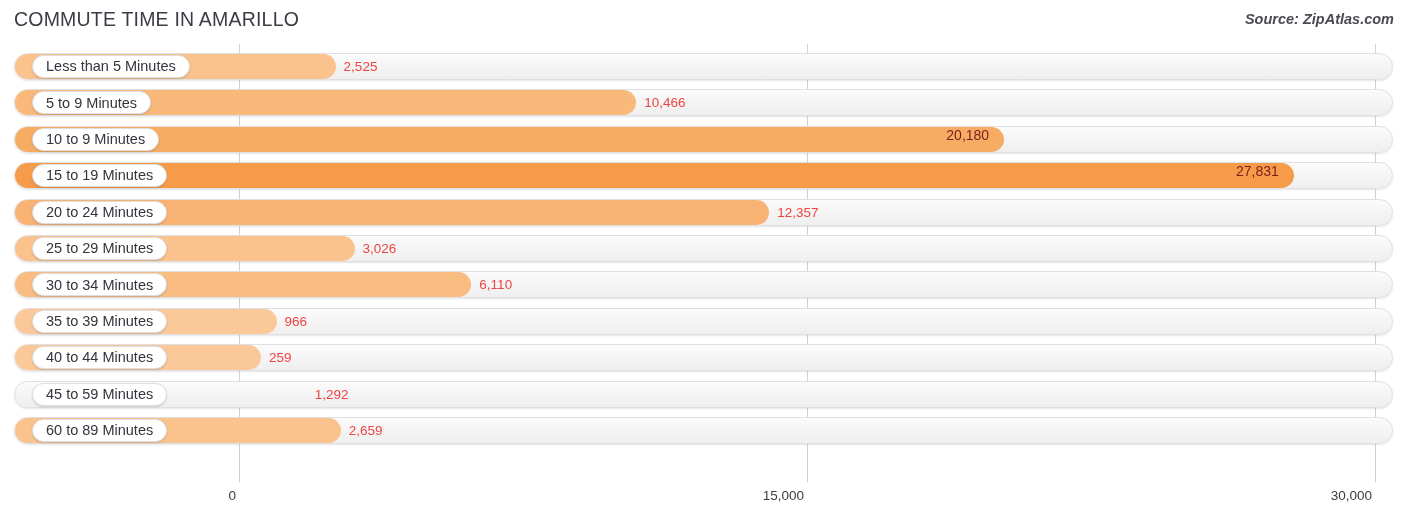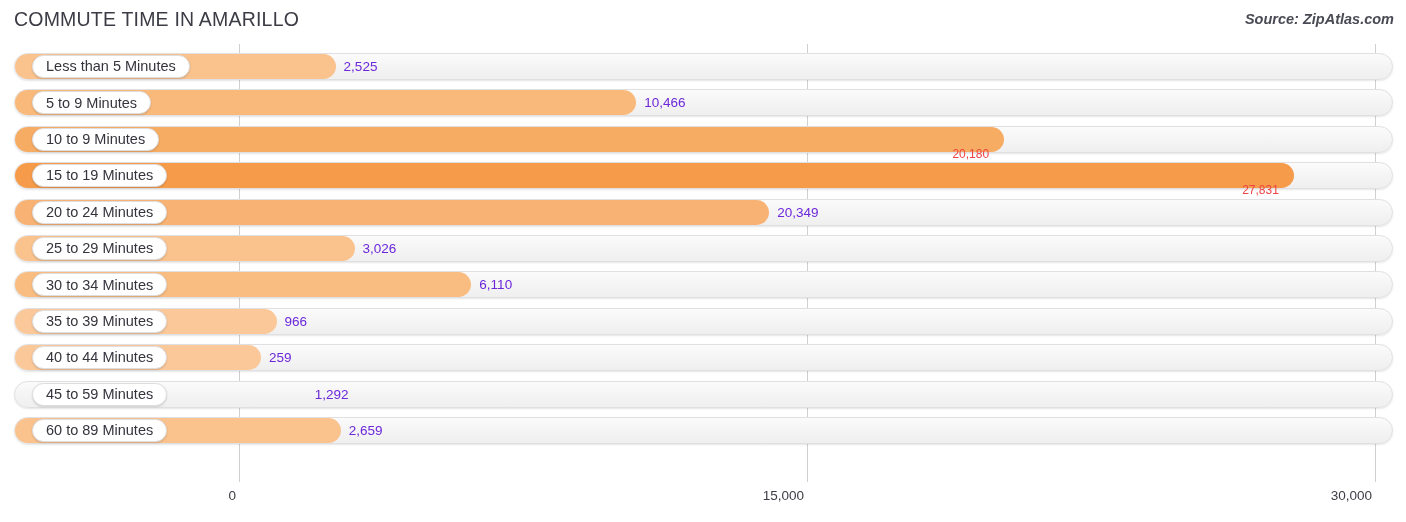--- a/index.html
+++ b/index.html
@@ -124,30 +124,30 @@
     font-size: 14.5px;
     color: #34343c;
     line-height: 1;
   }
 
   
   .value-out {
     position: absolute;
     top: 5px;
     font-size: 13.5px;
-    color: #6d28d9;
+    color: #ef4444;
     white-space: nowrap;
     line-height: 17px;
   }
   
   .value-in {
     position: absolute;
-    top: 20px;
-    font-size: 12px;
-    color: #ef4444;
+    top: 1px;
+    font-size: 14px;
+    color: #7f1d1d;
     white-space: nowrap;
     line-height: 17px;
     text-align: right;
   }
 
   
   #axis {
     position: absolute;
     left: 0;
     top: 482px;
@@ -209,21 +209,21 @@
           <span class="pill-label">15 to 19 Minutes</span>
         </div>
         <div class="value-in" style="left: 1212.87px; width: 52px;">27,831</div>
       </div>
       <div class="row" style="top: 154.6px;">
         <div class="track"></div>
         <div class="bar" style="width: 754.225px; background: linear-gradient(rgb(248, 178, 115) 0%, rgb(248, 178, 115) 100%);"></div>
         <div class="pill" style="left: 18px;">
           <span class="pill-label">20 to 24 Minutes</span>
         </div>
-        <div class="value-out" style="left: 763.225px;">20,349</div>
+        <div class="value-out" style="left: 763.225px;">12,357</div>
       </div>
       <div class="row" style="top: 191px;">
         <div class="track"></div>
         <div class="bar" style="width: 339.585px; background: linear-gradient(rgb(250, 194, 141) 0%, rgb(250, 194, 141) 100%);"></div>
         <div class="pill" style="left: 18px;">
           <span class="pill-label">25 to 29 Minutes</span>
         </div>
         <div class="value-out" style="left: 348.585px;">3,026</div>
       </div>
       <div class="row" style="top: 227.4px;">

